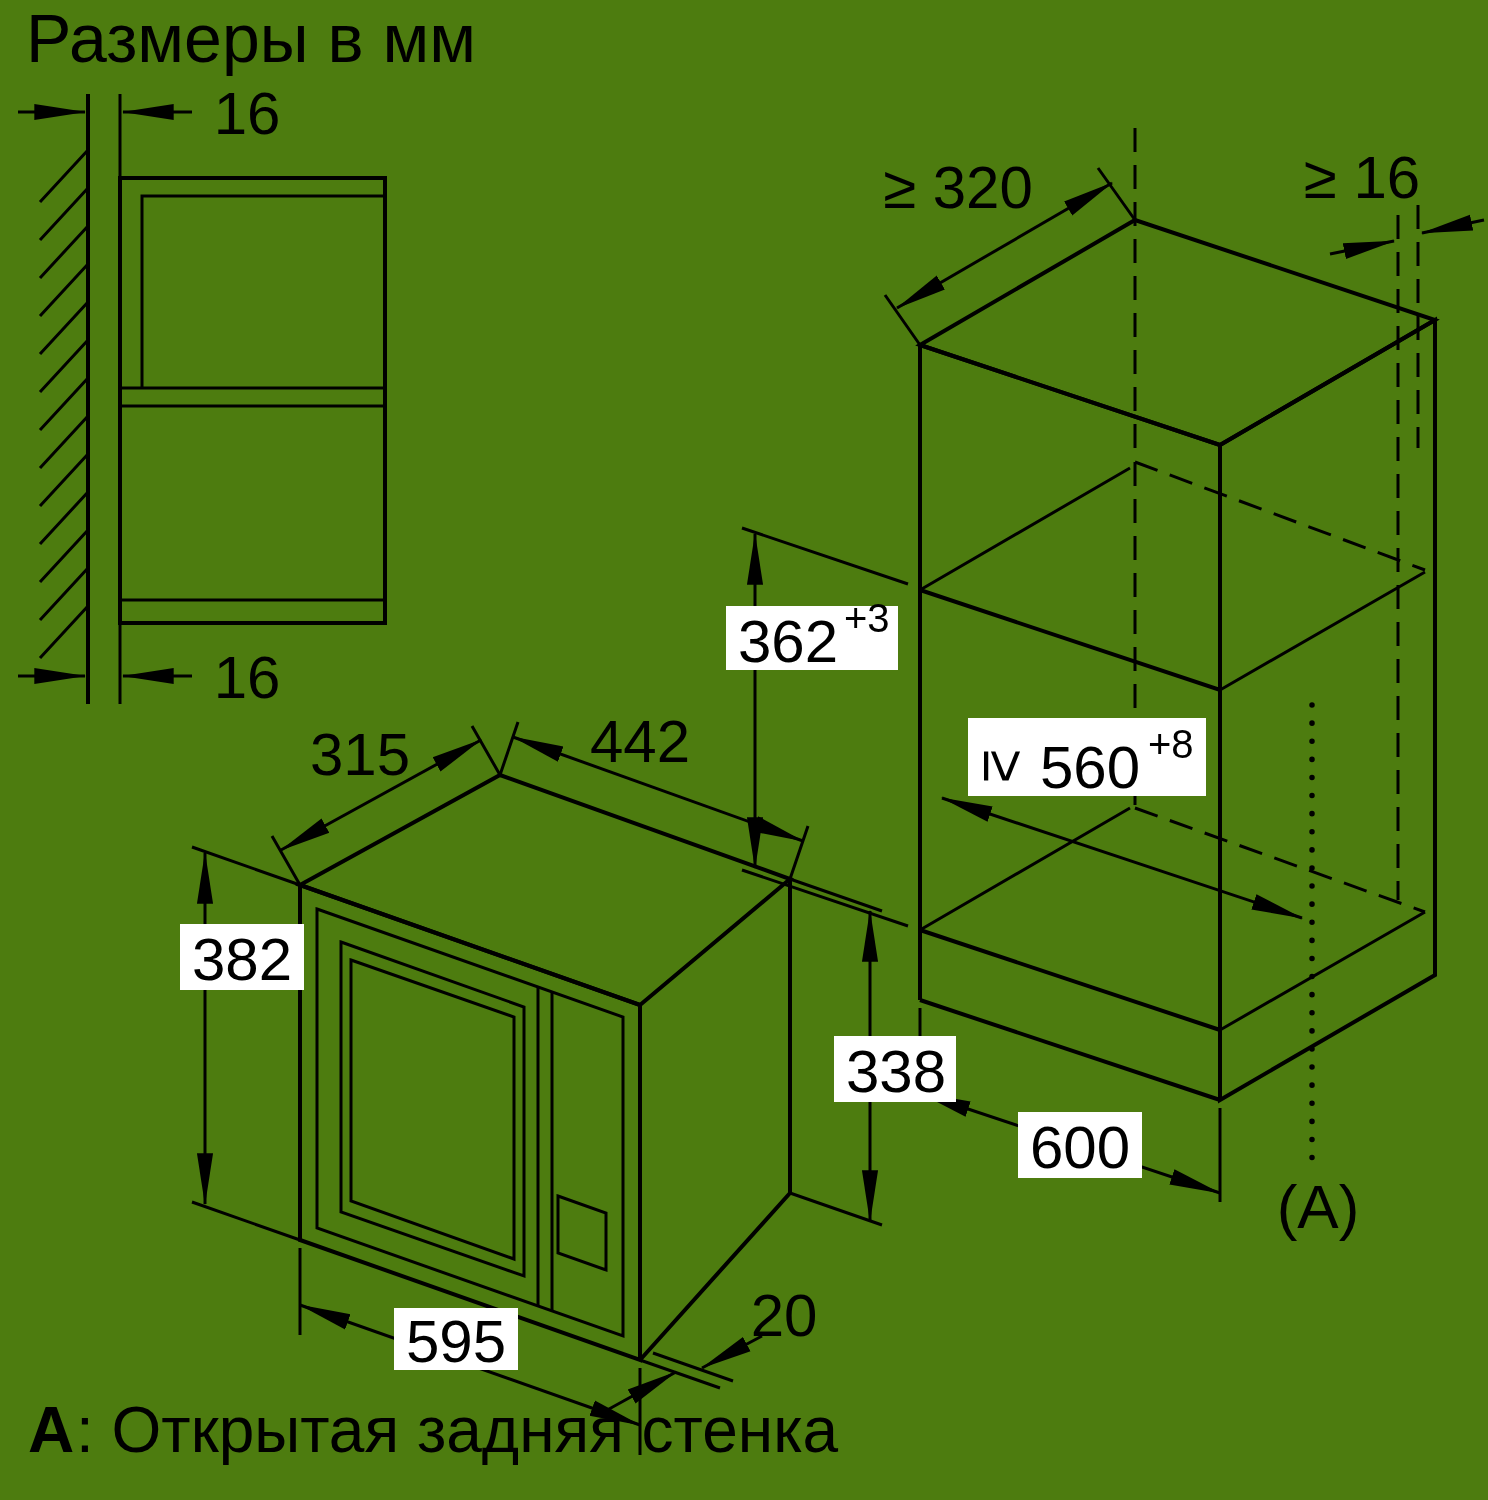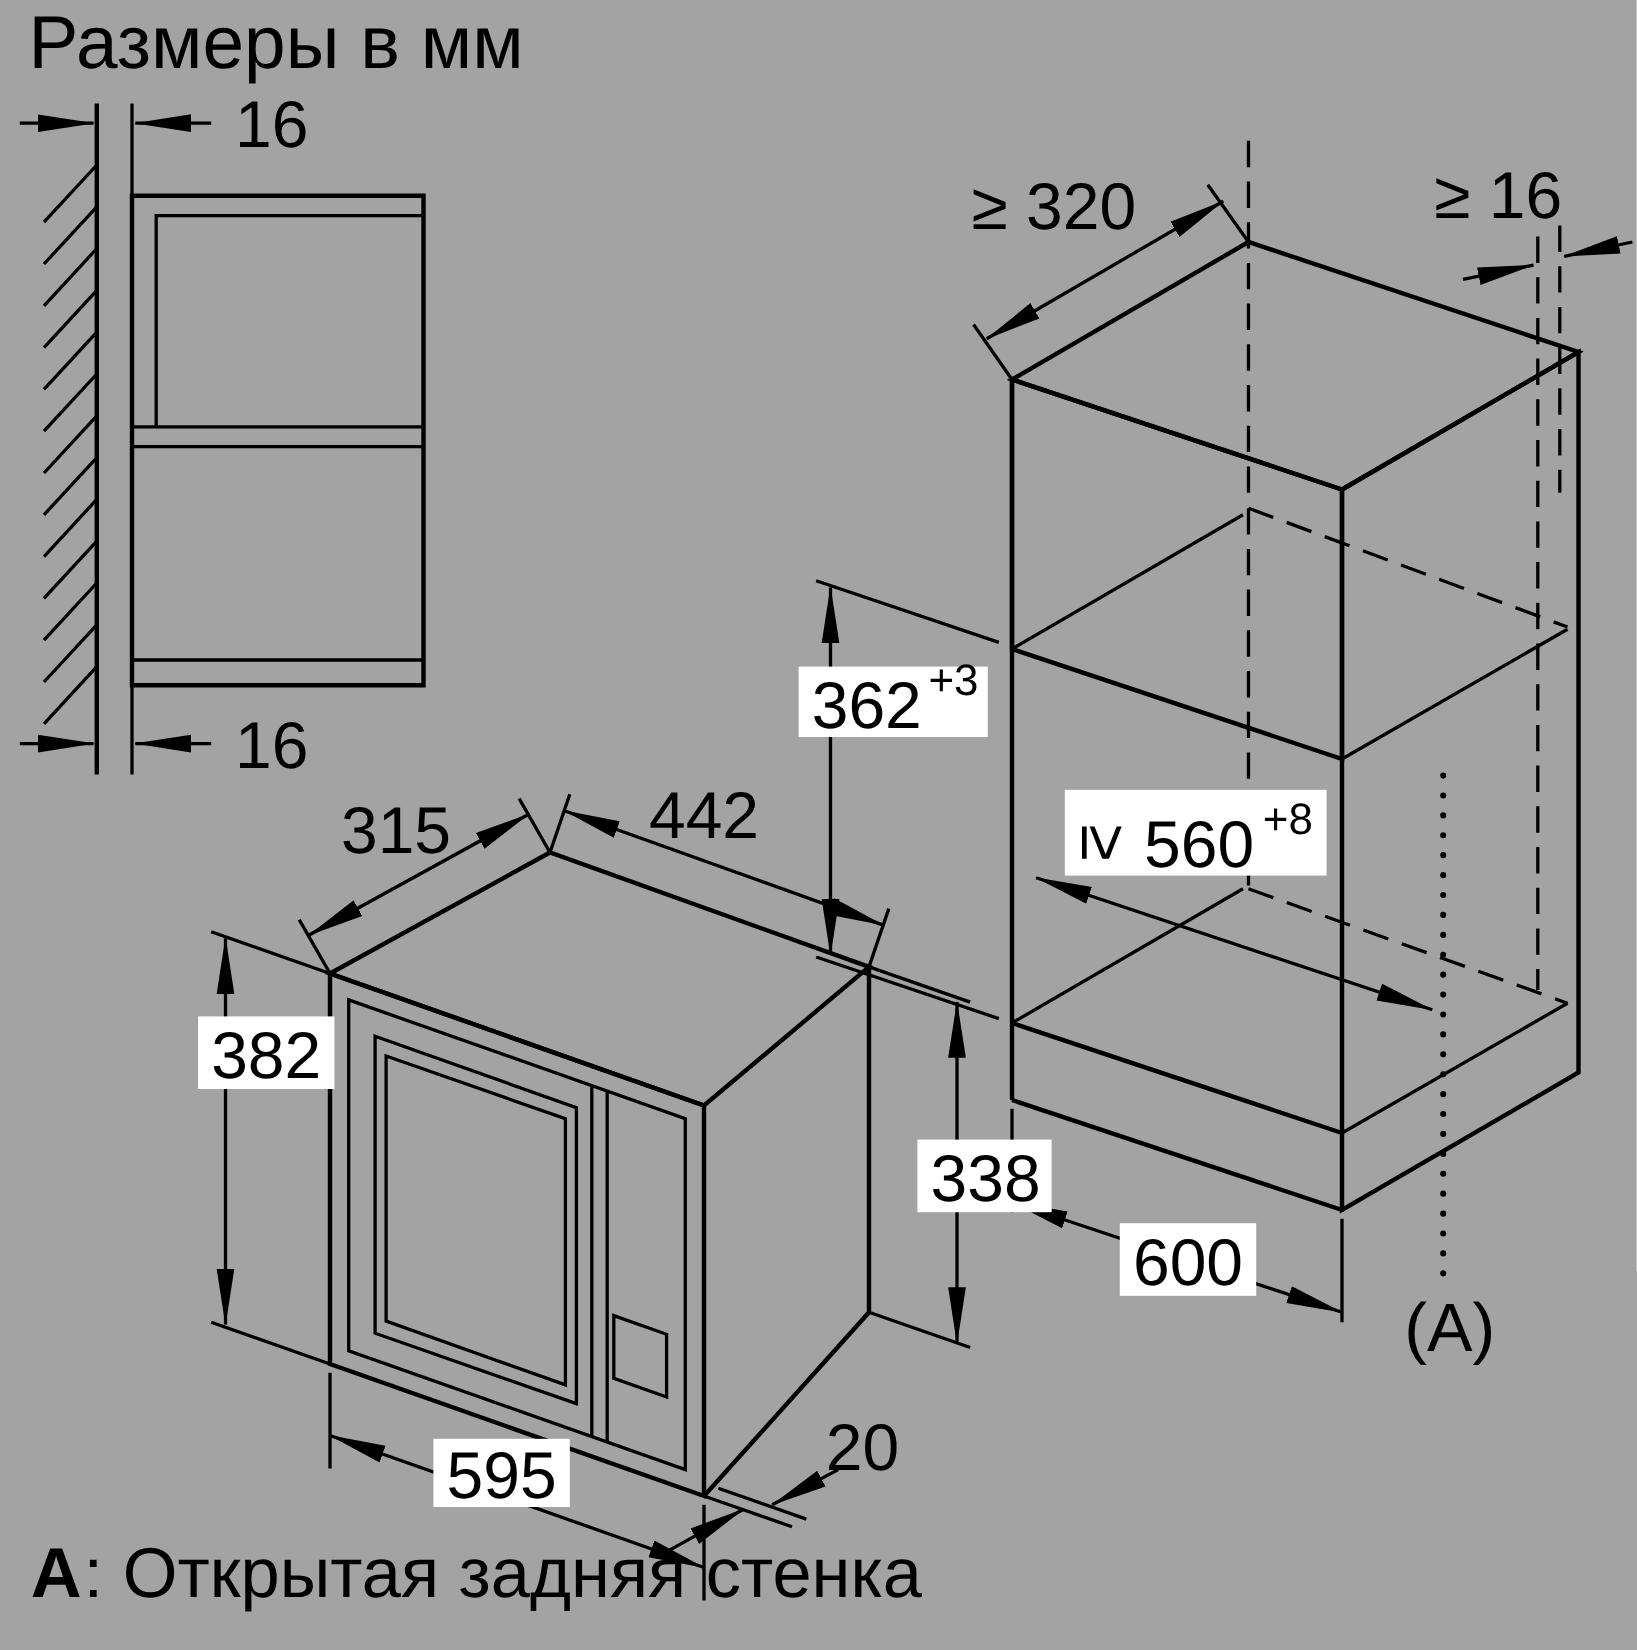--- a/index.html
+++ b/index.html
@@ -1,16 +1,16 @@
 <!DOCTYPE html>
 <html><head>
 <meta charset="utf-8">
 <style>
   html,body{margin:0;padding:0;background:#fff;}
-  .stage{position:relative;width:1488px;height:1500px;background:#a3a3a3;overflow:hidden;}
+  .stage{position:relative;width:1488px;height:1500px;background:#4d7c0f;overflow:hidden;}
   svg text{font-family:"Liberation Sans","DejaVu Sans",sans-serif;fill:#000;}
   .t{font-size:60px;}
   .sup{font-size:40px;}
   .title-t{font-size:68px;}
   .legend-t{font-size:64px;}
   .legend-b{font-size:64px;font-weight:bold;}
   .a-t{font-size:62px;}
   .ln{stroke:#000;stroke-width:4;fill:none;stroke-linejoin:miter;}
   .ln2{stroke:#000;stroke-width:3;fill:none;}
   .dim{stroke:#000;stroke-width:3;fill:none;}

